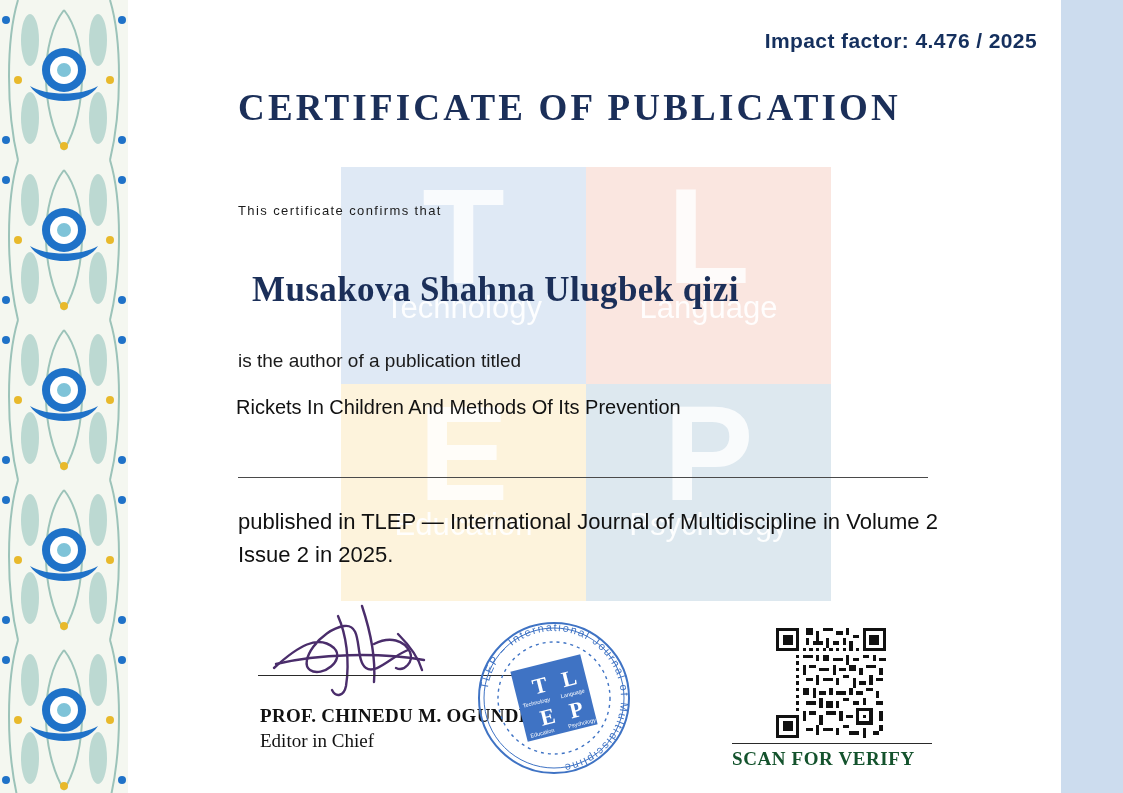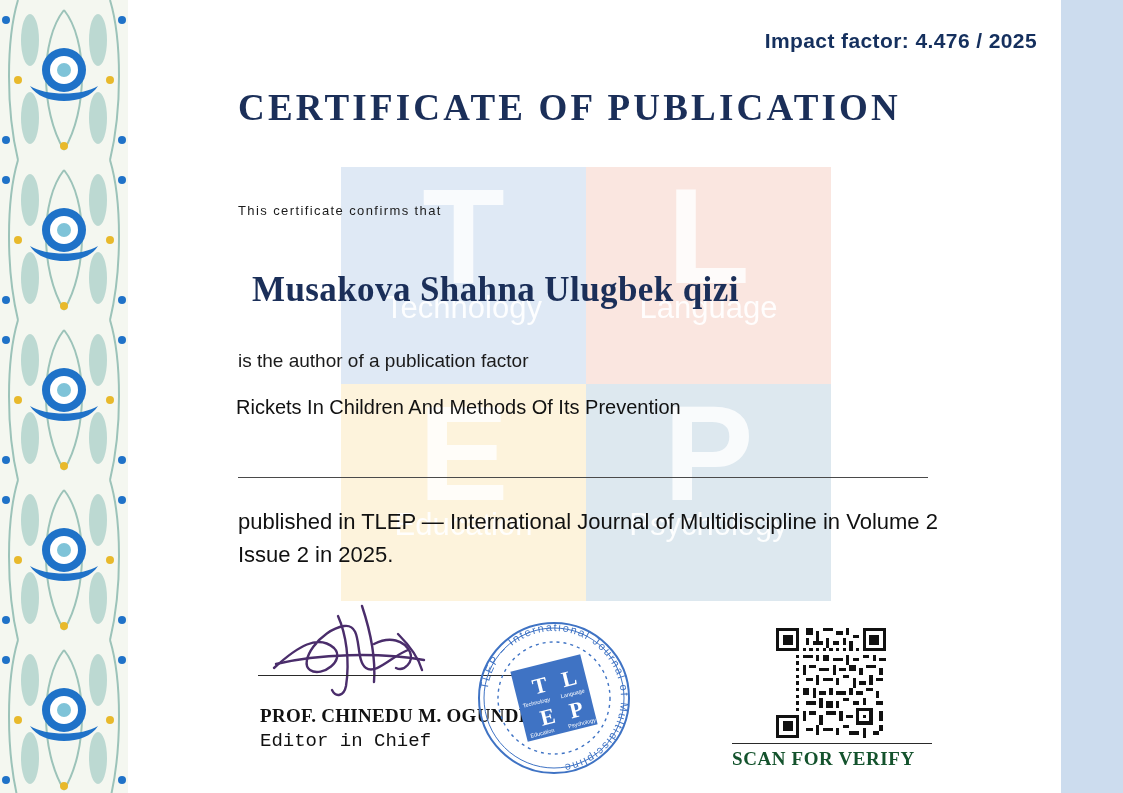--- a/index.html
+++ b/index.html
@@ -219,21 +219,21 @@
     font-size: 19px;
     font-weight: bold;
     color: #111;
     line-height: 27px;
     letter-spacing: 0.3px;
   }
   .signer-role {
     position: absolute;
     left: 132px;
     top: 730px;
-    font-family: Liberation Mono, monospace;
+    font-family: Liberation Serif, serif;
     font-size: 19px;
     color: #111;
   }
 
   
   .seal {
     position: absolute;
     left: 338px;
     top: 610px;
     width: 176px;
@@ -465,21 +465,21 @@
     </div>
 
     <div class="impact">Impact factor: 4.476 / 2025</div>
 
     <div class="title">CERTIFICATE OF PUBLICATION</div>
 
     <div class="confirm">This certificate confirms that</div>
 
     <div class="recipient">Musakova Shahna Ulugbek qizi</div>
 
-    <div class="author-line">is the author of a publication factor</div>
+    <div class="author-line">is the author of a publication titled</div>
 
     <div class="pub-title">Rickets In Children And Methods Of Its Prevention</div>
 
     <div class="rule"></div>
 
     <div class="published">published in TLEP — International Journal of Multidiscipline  in Volume 2 Issue 2 in 2025.</div>
 
     <div class="sign-area">
       <svg width="290" height="110" viewBox="0 0 290 110" xmlns="http://www.w3.org/2000/svg">
         <g fill="none" stroke="#4a2d6b" stroke-width="2.4" stroke-linecap="round">

